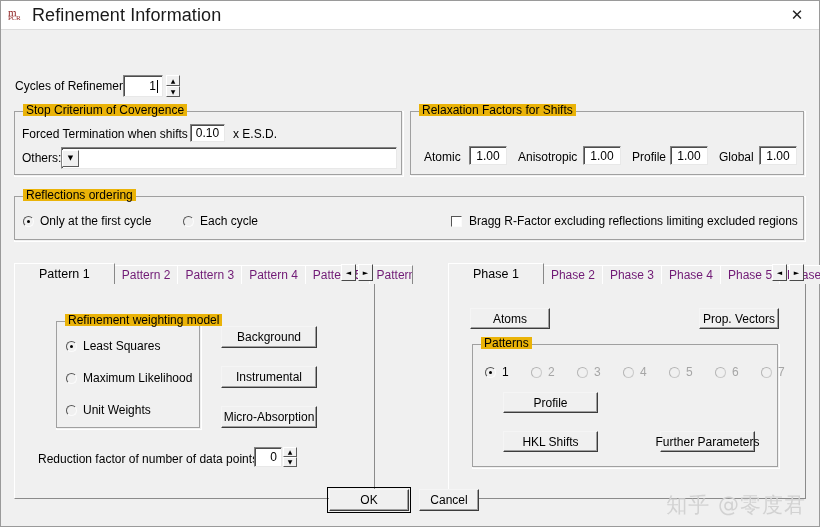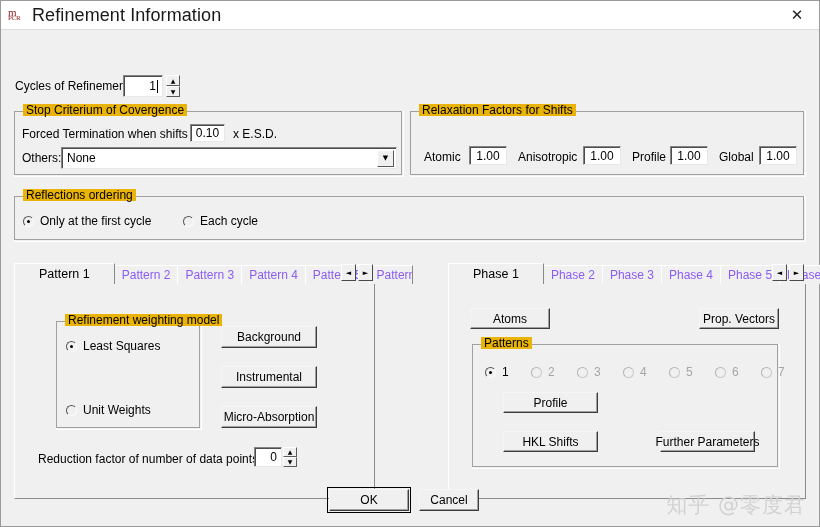--- a/index.html
+++ b/index.html
@@ -279,21 +279,21 @@
     height: 19px;
     padding: 0 7px;
     font-size: 12px;
     display: flex;
     align-items: center;
     background: #f0f0f0;
     border: 1px solid #ffffff;
     border-right-color: #888;
     border-bottom: none;
     box-sizing: border-box;
-    color: #8b5cf6;
+    color: #701a75;
     margin-right: -1px;
     white-space: nowrap;
   }
   .tab.active {
     height: 21px;
     color: #000;
     background: #f0f0f0;
     border: 1px solid #ffffff;
     border-right-color: #888;
     border-bottom: none;
@@ -393,21 +393,20 @@
 
     <div class="grp" style="left:13px; top:81px; width:390px; height:66px;">
       <div class="grp-label">Stop Criterium of Covergence</div>
       <div class="lbl" style="left:7px; top:16px;">Forced Termination when  shifts &lt;</div>
       <div class="field" style="left:175px; top:12px; width:35px; height:18px; justify-content:center;">
         <span>0.10</span>
       </div>
       <div class="lbl" style="left:218px; top:16px;">x  E.S.D.</div>
       <div class="lbl" style="left:7px; top:40px;">Others:</div>
       <div class="combo" style="left:46px; top:35px; width:336px; height:22px;">
-        <span class="cval">None</span>
         <span class="carrow">▼</span>
       </div>
     </div>
 
     <div class="grp" style="left:409px; top:81px; width:396px; height:66px;padding-left:32px;">
       <div class="grp-label">Relaxation Factors for Shifts</div>
 
       <div class="lbl" style="left:13px; top:39px;">Atomic</div>
       <div class="field" style="left:58px; top:34px; width:38px; height:19px; justify-content:center;">
         <span>1.00</span>
@@ -435,20 +434,24 @@
       <div class="radio on" style="left:8px; top:17px;">
         <span class="dot"></span>
         <span>Only at the first cycle</span>
       </div>
 
       <div class="radio" style="left:168px; top:17px;">
         <span class="dot"></span>
         <span>Each cycle</span>
       </div>
 
+      <div class="check" style="left:436px; top:17px;">
+        <span class="box"></span>
+        <span>Bragg R-Factor excluding  reflections limiting excluded regions</span>
+      </div>
     </div>
 
     <div class="tabctl" style="left:13px; top:233px; width:361px; height:236px;">
       <div class="tabbody"></div>
 
       <div class="tabstrip">
         <div class="tab active">
             <span>Pattern 1</span>
           </div>
         <div class="tab">
@@ -472,20 +475,24 @@
         <div>◄</div>
         <div style="margin-left:2px;">►</div>
       </div>
 
       <div class="grp" style="left:42px; top:58px; width:146px; height:109px;">
         <div class="grp-label">Refinement weighting model</div>
         <div class="radio on" style="left:9px; top:17px;">
           <span class="dot"></span>
           <span>Least Squares</span>
         </div>
+        <div class="radio" style="left:9px; top:49px;">
+          <span class="dot"></span>
+          <span>Maximum Likelihood</span>
+        </div>
         <div class="radio" style="left:9px; top:81px;">
           <span class="dot"></span>
           <span>Unit Weights</span>
         </div>
       </div>
 
       <div class="btn" style="left:207px; top:63px; width:96px; height:22px;">Background</div>
       <div class="btn" style="left:207px; top:103px; width:96px; height:22px;">Instrumental</div>
       <div class="btn" style="left:207px; top:143px; width:96px; height:22px;">Micro-Absorption</div>
 

